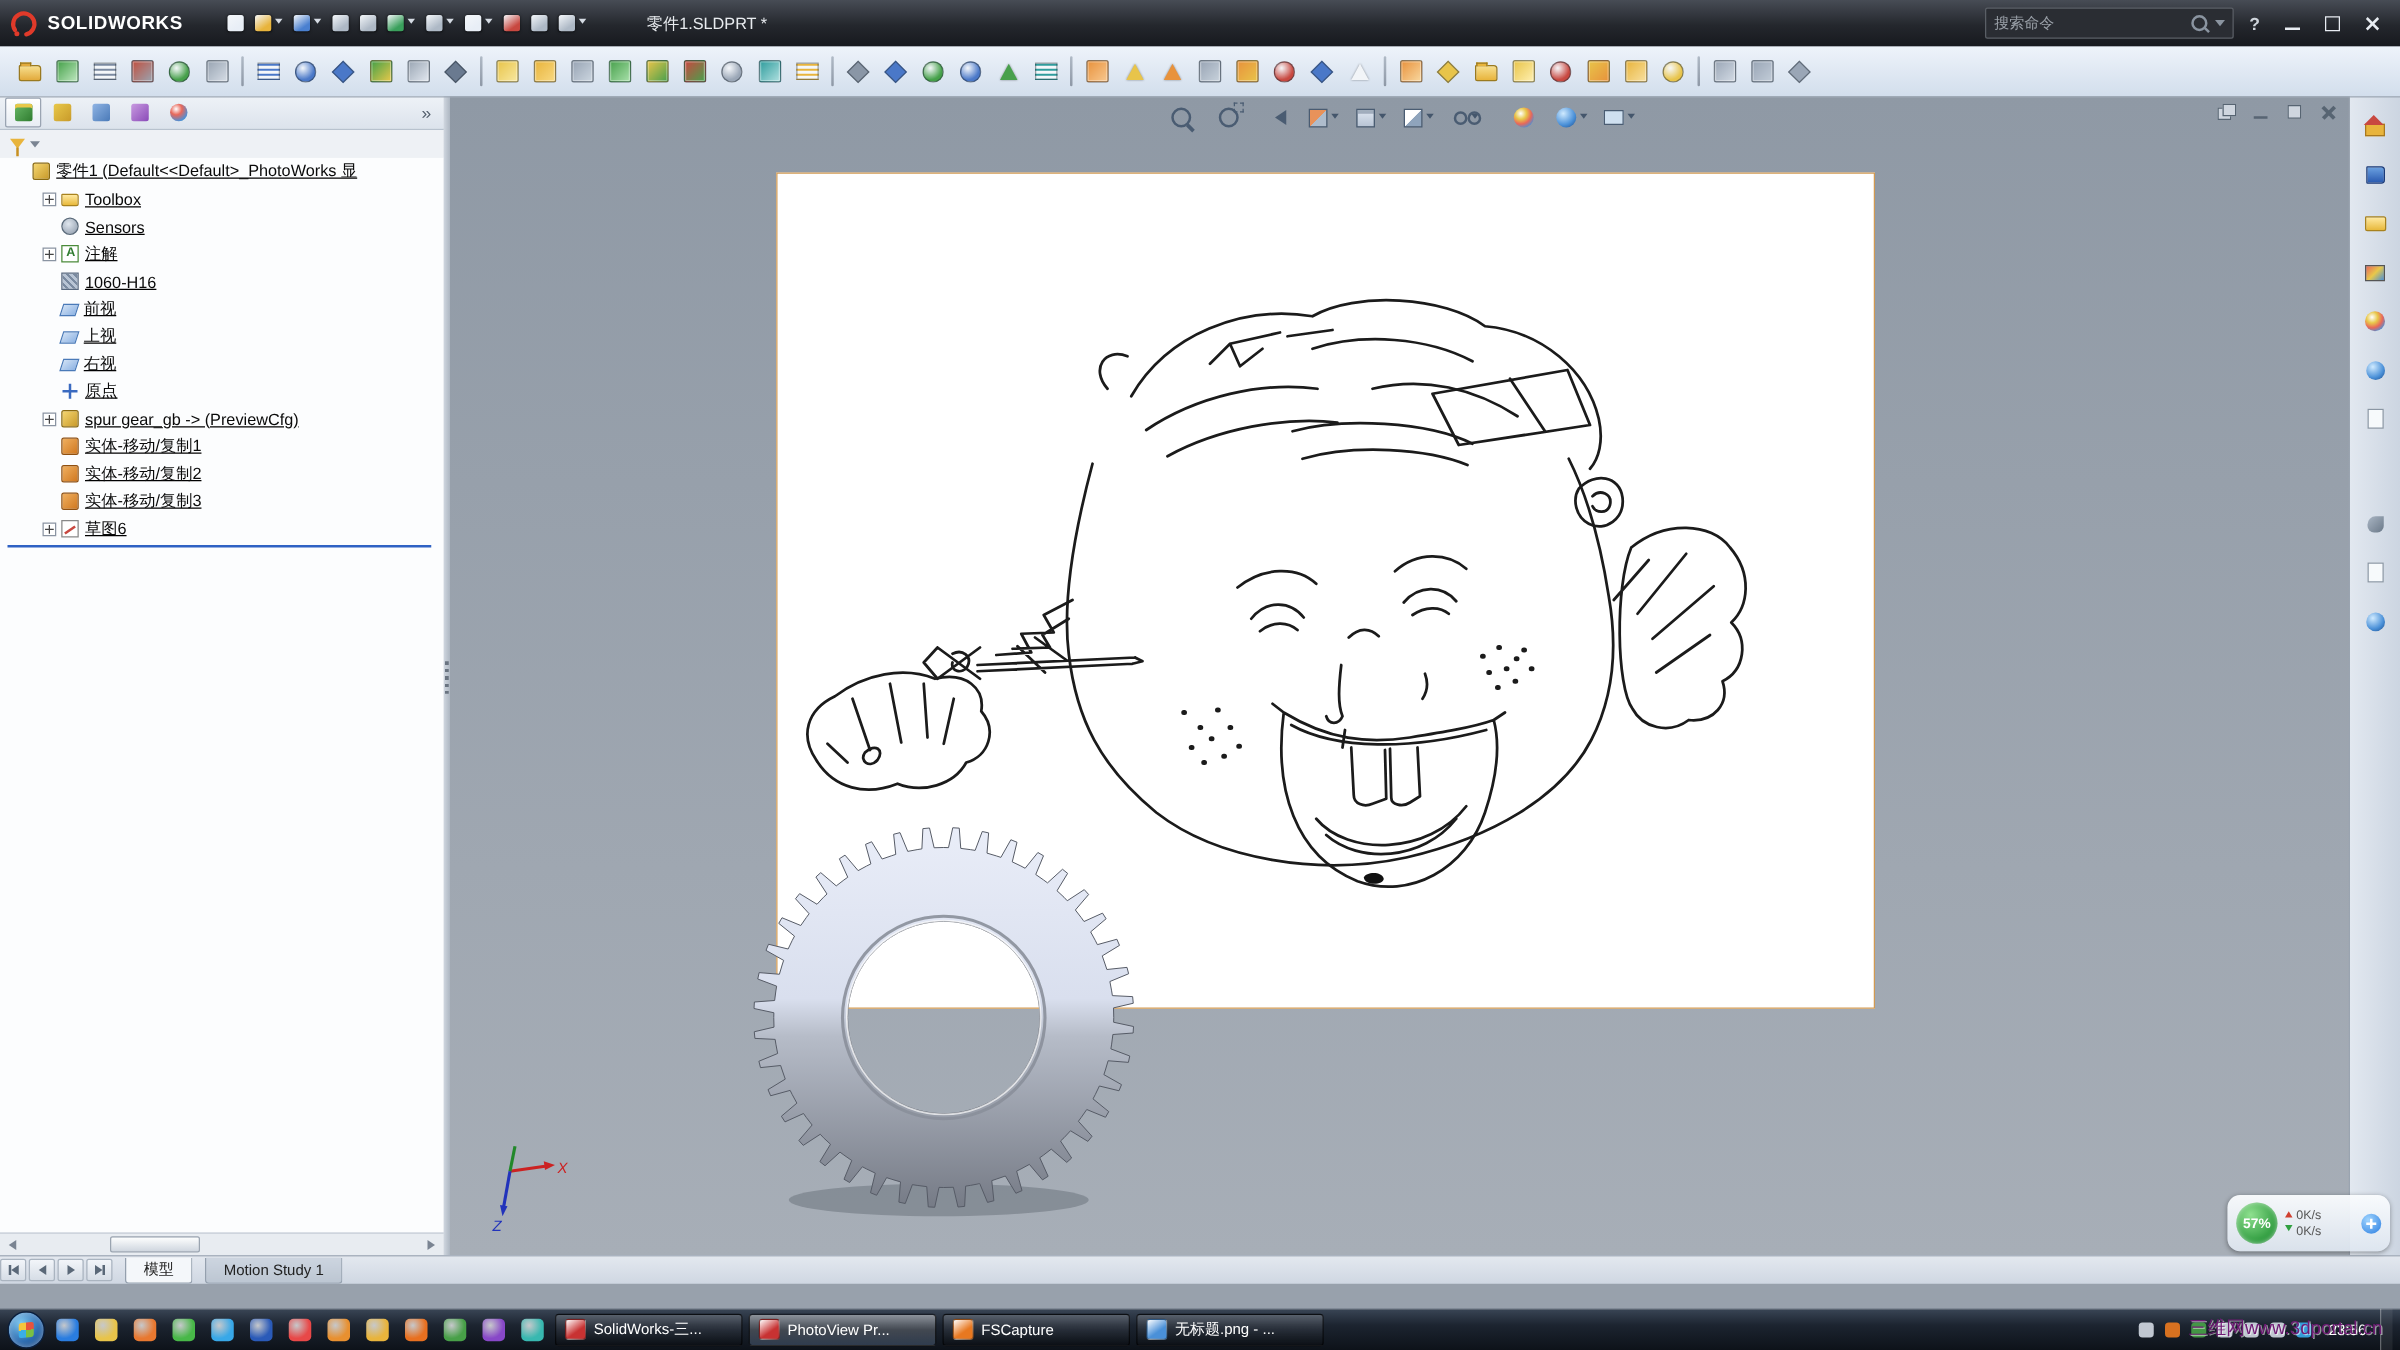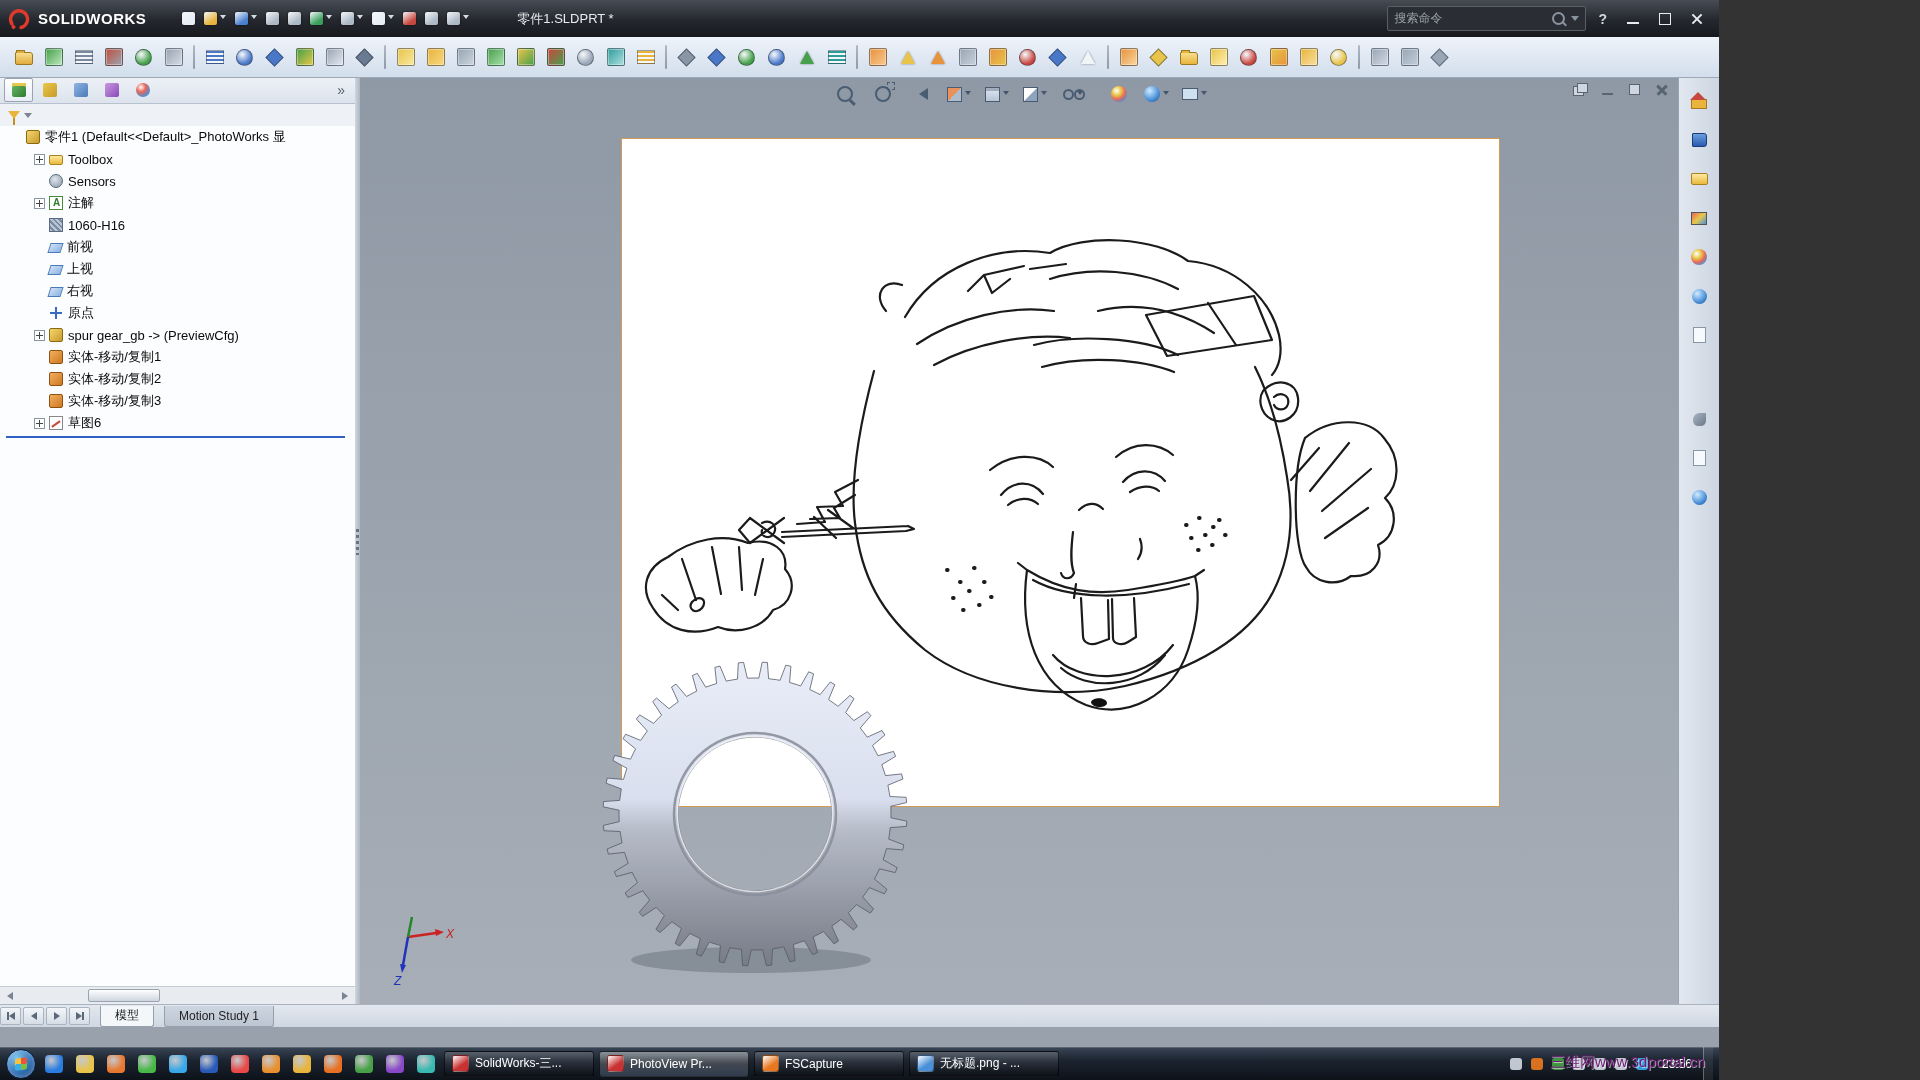--- a/index.html
+++ b/index.html
@@ -1,16 +1,16 @@
 <!DOCTYPE html>
 <html><head>
 <meta charset="utf-8">
 <style>
   html,body{margin:0;padding:0;background:#333;font-family:"Liberation Sans",sans-serif;}
-  #app{position:relative;width:1719px;height:1080px;overflow:hidden;background:#98a1ac;}
+  #app{position:relative;width:1920px;height:1080px;overflow:hidden;background:#98a1ac;}
 
   
   .menubar{position:absolute;left:0;top:0;right:0;height:37px;background:linear-gradient(#474c55,#24272d 55%,#17191e);
     display:flex;align-items:center;color:#f0f2f5;z-index:60;}
   .logo{display:flex;align-items:center;gap:6px;padding:0 12px 0 8px;}
   .brand{font-weight:bold;font-size:15px;letter-spacing:.5px;color:#fff;}
   .menus{display:flex;height:100%;}
   .menu-item{display:flex;align-items:center;padding:0 9px;font-size:13px;cursor:default;}
   .qa{display:flex;align-items:center;gap:5px;margin-left:22px;}
   .qai{display:inline-flex;align-items:center;height:22px;padding:0 2px;}
@@ -64,21 +64,21 @@
   .pt-tree i{background:linear-gradient(135deg,#68b868,#2f7c2f);box-shadow:inset 0 3px 0 #e8c84a;}
   .pt-prop i{background:linear-gradient(135deg,#e8c84a,#c89a2a);}
   .pt-config i{background:linear-gradient(135deg,#8fb4e4,#4a7ab8);}
   .pt-dimx i{background:linear-gradient(135deg,#c89ae0,#8a4ab8);}
   .pt-display i{border-radius:50%;background:radial-gradient(circle at 35% 30%,#fff,#e8685a 35%,#4a90d8 75%,#2f7c2f);}
   .pmore{margin-left:auto;color:#55606e;font-size:14px;padding:0 6px;}
   .filter-row{height:22px;display:flex;align-items:center;padding-left:8px;gap:4px;background:#eef1f5;border-bottom:1px solid #d8dee6;}
   .funnel{width:0;height:0;border-left:6px solid transparent;border-right:6px solid transparent;border-top:8px solid #e8b43c;position:relative;}
   .funnel::after{content:"";position:absolute;left:-1px;top:-1px;width:2px;height:7px;background:#c89020;}
   .fcar{width:0;height:0;border:4px solid transparent;border-top:5px solid #7a8492;margin-top:5px;}
-  .tree{position:absolute;left:0;right:0;top:49px;bottom:18px;background:#fcfdfe;overflow:hidden;}
+  .tree{position:absolute;left:0;right:0;top:49px;bottom:18px;background:#fcfdfe;overflow:hidden;text-decoration:underline;}
   .tree-row{display:flex;align-items:center;height:22px;padding-left:34px;font-size:13px;color:#0a0a0a;white-space:nowrap;overflow:hidden;}
   .tree-row.root{padding-left:26px;}
   .exp{width:11px;height:11px;margin-right:4px;flex:none;position:relative;border:1px solid transparent;box-sizing:border-box;}
   .tree-row[data-expand="true"] .exp{border-color:#8a94a2;background:#fff;}
   .tree-row[data-expand="true"] .exp::before{content:"";position:absolute;left:1px;right:1px;top:4px;height:1px;background:#444;}
   .tree-row[data-expand="true"] .exp::after{content:"";position:absolute;top:1px;bottom:1px;left:4px;width:1px;background:#444;}
   .t-ic{width:14px;height:14px;margin-right:5px;flex:none;box-sizing:border-box;position:relative;}
   .t-part{background:linear-gradient(135deg,#f5d670,#c89a2a);border:1px solid #8a6a10;border-radius:2px;}
   .t-folder{height:10px;margin-top:2px;background:linear-gradient(#ffe9a0,#e8b93c);border:1px solid #a8821e;border-radius:1px 2px 2px 2px;}
   .t-sensor{border-radius:50%;background:radial-gradient(circle at 40% 35%,#dfe6ee,#8a97a8);border:1px solid #5a6a7a;}

